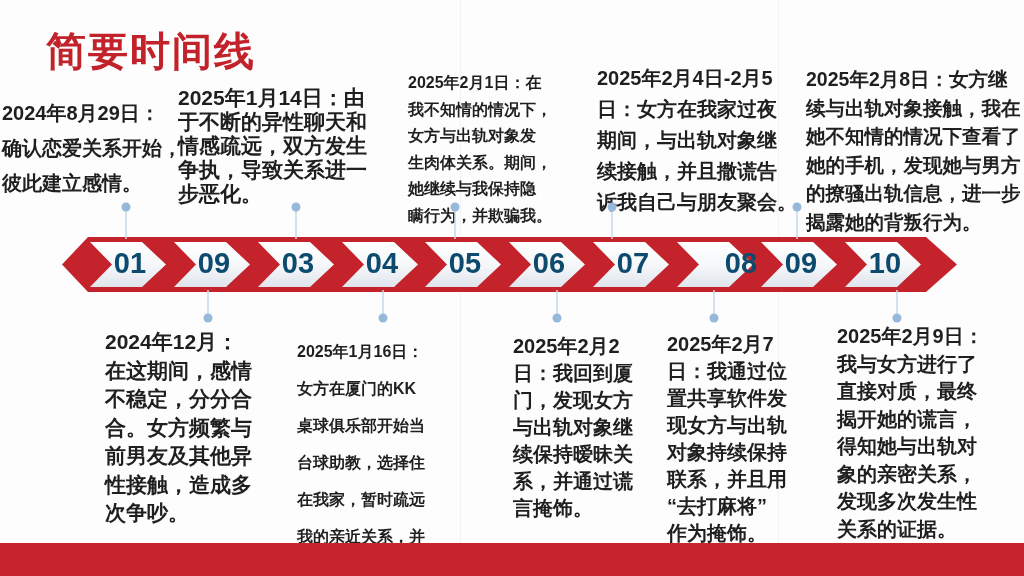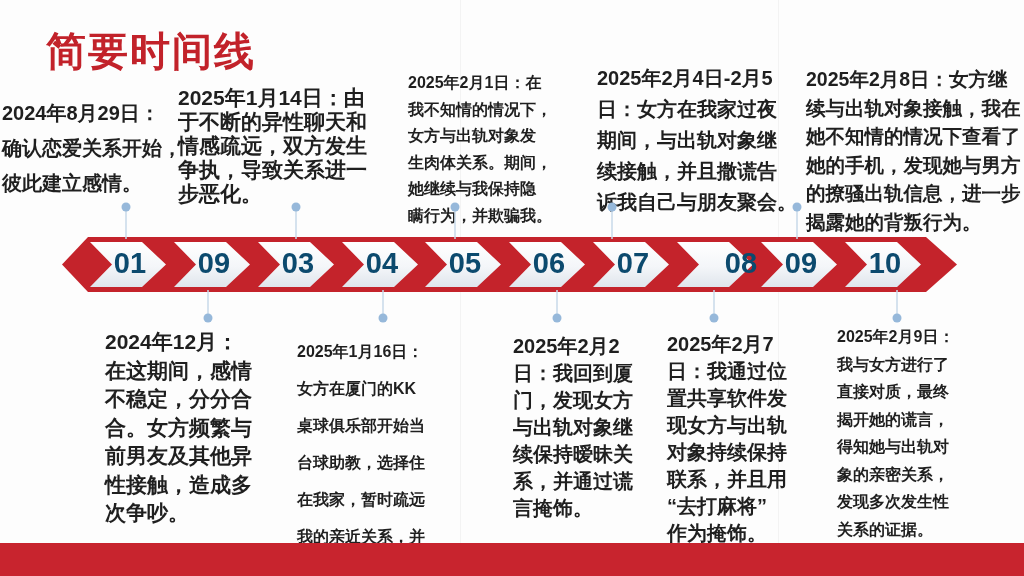--- a/index.html
+++ b/index.html
@@ -26,21 +26,21 @@
   .t1{left:2px;  top:96px; font-size:20px;  line-height:35px;}
   .t2{left:178px;top:86px; font-size:21px;  line-height:24px;}
   .t3{left:408px;top:70px; font-size:16px;  line-height:26.5px;}
   .t4{left:597px;top:63px; font-size:20px;  line-height:31px;}
   .t5{left:806px;top:65px; font-size:19.5px;line-height:28.5px;}
   
   .b1{left:105px;top:328px;font-size:21px;line-height:28.5px;}
   .b2{left:297px;top:333px;font-size:16px;line-height:37px;}
   .b3{left:513px;top:333px;font-size:20px;line-height:27px;}
   .b4{left:667px;top:331px;font-size:20px;line-height:27px;}
-  .b5{left:837px;top:323px;font-size:16px;line-height:27.5px;}
+  .b5{left:837px;top:323px;font-size:20px;line-height:27.5px;}
 
   .timeline-svg{position:absolute;left:0;top:195px;width:1024px;height:135px;}
   .step-label{
     position:absolute;top:247px;width:50px;
     text-align:center;
     font-size:29px;font-weight:700;color:#0c4a6e;
   }
   .bottom-bar{
     position:absolute;left:0;right:0;bottom:0;height:33px;
     background:#c8242e;

